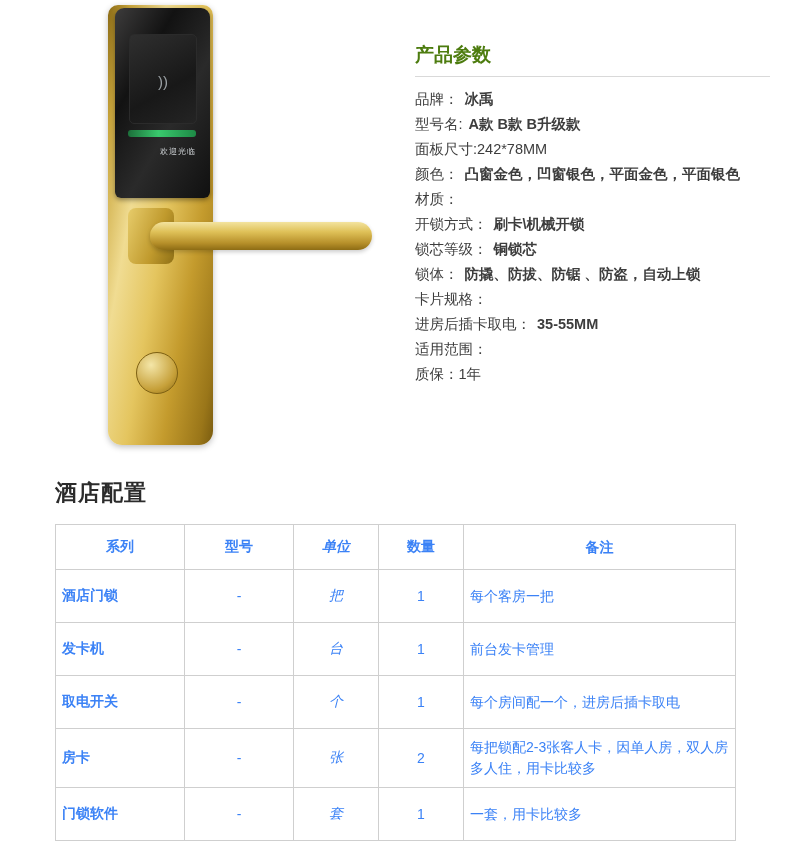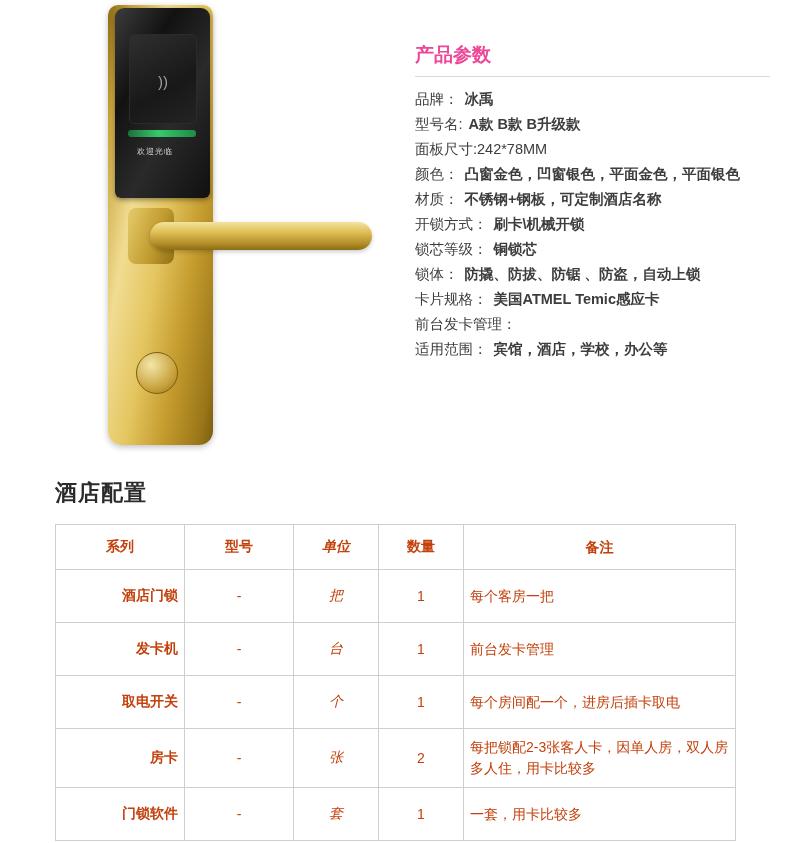--- a/index.html
+++ b/index.html
@@ -74,24 +74,24 @@
     position: absolute;
     left: 13px;
     top: 122px;
     width: 68px;
     height: 7px;
     border-radius: 3px;
     background: linear-gradient(90deg, #1c6f3a, #39c96d 45%, #1e8a46);
   }
   .lock-welcome {
     position: absolute;
-    left: 22px;
+    left: 13px;
     top: 138px;
     width: 68px;
-    text-align: left;
+    text-align: right;
     font-size: 8px;
     color: #cfd3d6;
     letter-spacing: 1px;
   }
   .lock-handle {
     position: absolute;
     left: 60px;
     top: 222px;
     width: 222px;
     height: 28px;
@@ -120,21 +120,21 @@
   }
 
   
   .spec-panel {
     position: absolute;
     left: 415px;
     top: 42px;
     width: 355px;
   }
   .spec-title {
-    color: #ec4899;
+    color: #4d7c0f;
     font-size: 19px;
     font-weight: bold;
     padding-bottom: 8px;
   }
   .spec-divider {
     height: 1px;
     background: #d9d9d9;
     margin-bottom: 10px;
   }
   .spec-list {
@@ -166,39 +166,39 @@
     letter-spacing: 1px;
   }
 
   .config-table {
     position: absolute;
     left: 55px;
     top: 524px;
     width: 681px;
     border-collapse: collapse;
     font-size: 14px;
-    color: #c2410c;
+    color: #3b82f6;
     border-radius: 7px;
   }
   .config-table th,
   .config-table td {
     border: 1px solid #cfcfcf;
     padding: 8px 6px;
     vertical-align: middle;
   }
   .config-table thead th {
     height: 28px;
     font-weight: bold;
     text-align: center;
     background: #ffffff;
   }
   .config-table tbody td {
     height: 36px;
   }
-  .col-series  { width: 116px; text-align: right; font-weight: bold; }
+  .col-series  { width: 116px; text-align: left; font-weight: bold; }
   .col-model   { width: 96px;  text-align: center; }
   .col-unit    { width: 72px;  text-align: center; font-style: italic; }
   .col-qty     { width: 72px;  text-align: center; }
   .col-remark  { text-align: left; padding-left: 14px; line-height: 21px; margin-left: 28px; }
 </style>
 </head>
 <body>
 
 <div class="top-section">
 
@@ -232,44 +232,46 @@
       <div class="spec-row">
         <span class="spec-label">面板尺寸:242*78MM</span>
         <span class="spec-value"></span>
       </div>
       <div class="spec-row">
         <span class="spec-label">颜色：</span>
         <span class="spec-value">凸窗金色，凹窗银色，平面金色，平面银色</span>
       </div>
       <div class="spec-row">
         <span class="spec-label">材质：</span>
-        <span class="spec-value">不锈钢+钢板，可定制酒店名称</span>
       </div>
       <div class="spec-row">
         <span class="spec-label">开锁方式：</span>
         <span class="spec-value">刷卡\机械开锁</span>
       </div>
       <div class="spec-row">
         <span class="spec-label">锁芯等级：</span>
         <span class="spec-value">  铜锁芯</span>
       </div>
       <div class="spec-row">
         <span class="spec-label">锁体：</span>
         <span class="spec-value">防撬、防拔、防锯 、防盗，自动上锁</span>
       </div>
       <div class="spec-row">
         <span class="spec-label">卡片规格：</span>
-        <span class="spec-value">美国ATMEL Temic感应卡</span>
-      </div>
-      <div class="spec-row">
-        <span class="spec-label">前台发卡管理：</span>
+      </div>
+      <div class="spec-row">
+        <span class="spec-label">进房后插卡取电：</span>
+        <span class="spec-value">35-55MM</span>
       </div>
       <div class="spec-row">
         <span class="spec-label">适用范围：</span>
-        <span class="spec-value">宾馆，酒店，学校，办公等</span>
+      </div>
+      <div class="spec-row">
+        <span class="spec-label">质保：1年</span>
+        <span class="spec-value"></span>
       </div>
 
     </div>
   </div>
 </div>
 
 <div class="config-heading">酒店配置</div>
 
 <table class="config-table">
   <thead>

